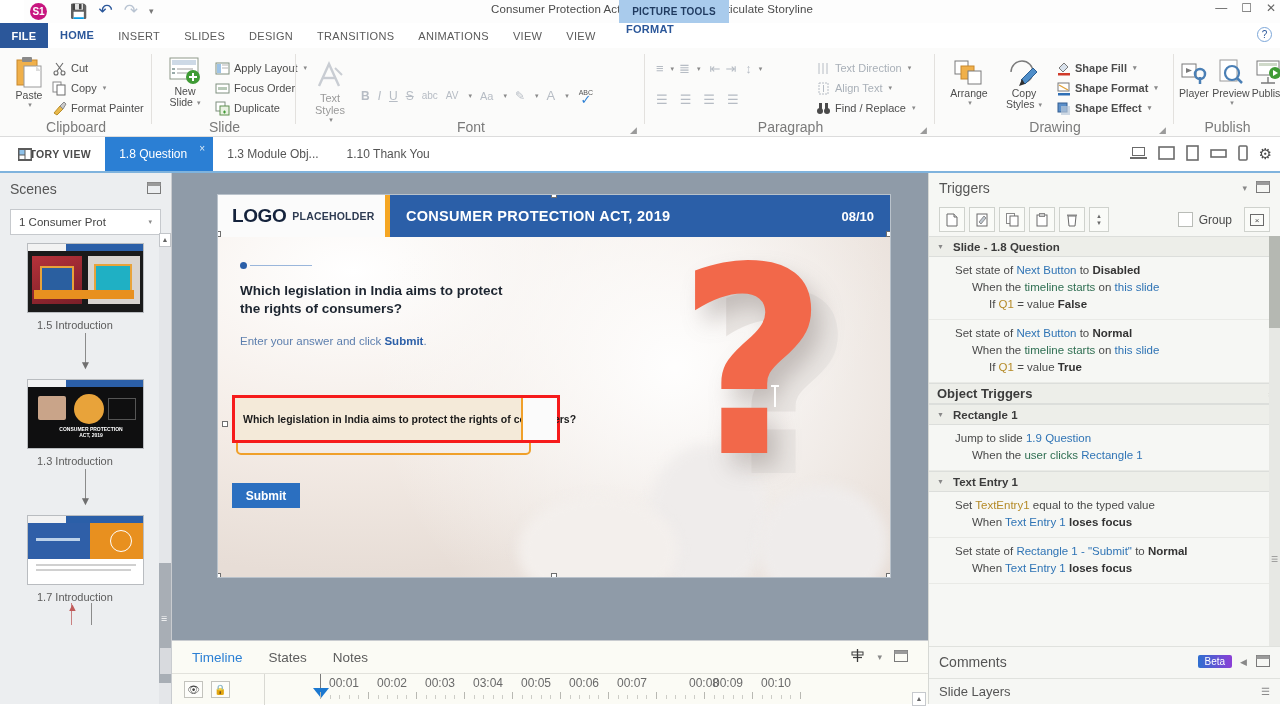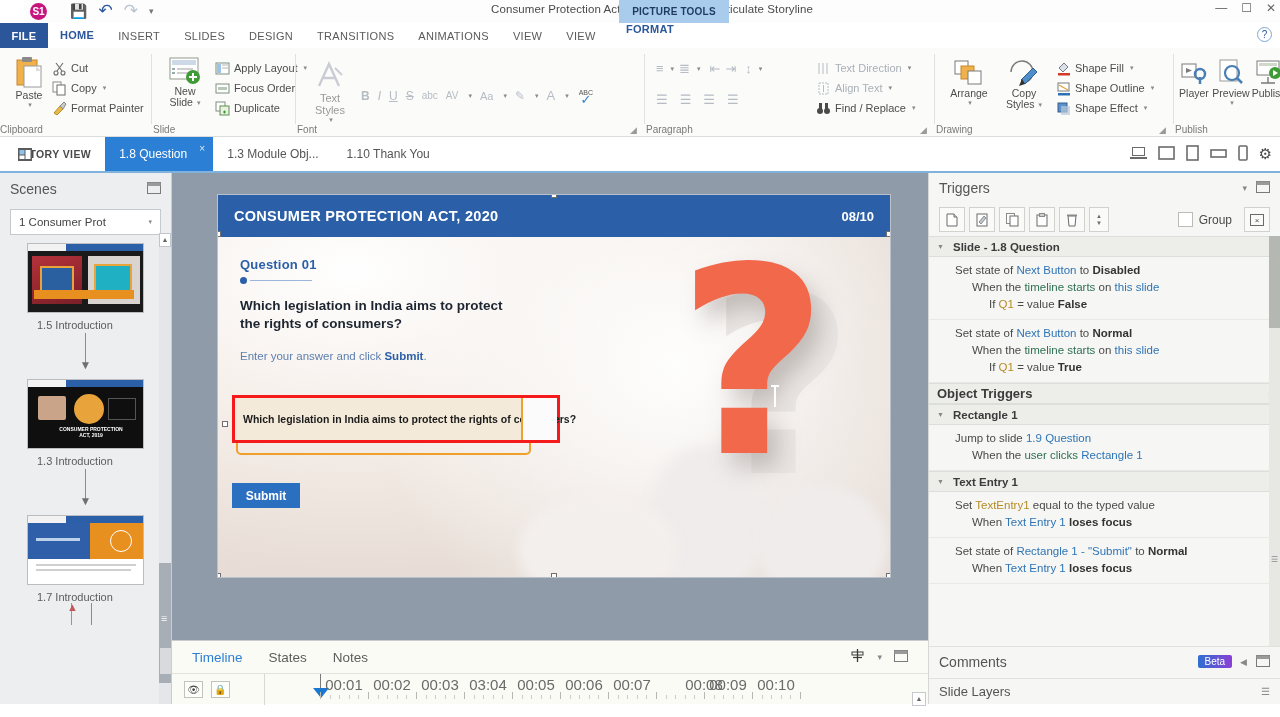--- a/index.html
+++ b/index.html
@@ -45,22 +45,22 @@
   .rt.file { background:#2b579a; color:#fff; font-weight:600; width:48px; justify-content:center; padding:0; }
   .rt.active { color:#2b579a; font-weight:600; border-bottom:2px solid #fff; background:#fff; }
   .rt.format { position:absolute; left:595px; top:0; width:110px; justify-content:center;
                color:#2b579a; font-weight:600; }
   .help-circle { position:absolute; right:8px; top:4px; width:15px; height:15px; border-radius:50%;
                  border:1px solid #7da7d9; color:#2b579a; font-size:10px; text-align:center; line-height:13px; }
 
   
   .ribbon { position:relative; height:89px; background:#fbfbfa; border-bottom:1px solid #dcdcdc; }
   .rgroup { position:absolute; top:0; height:89px; }
-  .rgroup .glabel { position:absolute; bottom:2px; width:100%; text-align:left;
-                    font-size:10px; color:#7a7a7a; }
+  .rgroup .glabel { position:absolute; bottom:2px; width:100%; text-align:center;
+                    font-size:14px; color:#7a7a7a; }
   .rsep { position:absolute; top:6px; width:1px; height:70px; background:#e3e1de; }
   .bigbtn { display:flex; flex-direction:column; align-items:center; width:46px; }
   .bigbtn .cap { font-size:10.5px; color:#4d4d4d; line-height:11px; text-align:center; }
   .smallitem { display:flex; align-items:center; gap:4px; height:20px; font-size:11px; color:#4d4d4d; white-space:nowrap; }
   .ico { display:inline-block; width:15px; height:15px; flex:0 0 15px; position:relative; }
   .caret { font-size:7px; color:#8a8a8a; margin-left:2px; }
 
   
   #g-clipboard { left:0; width:152px; }
   #g-slide { left:153px; width:143px; }
@@ -202,21 +202,21 @@
   .tl-tabs .tl-tab.active { color:#2b7fd4; }
   .tl-tools { margin-left:auto; display:flex; gap:12px; align-items:center; color:#555; font-size:13px; }
   .tl-ruler { position:relative; height:32px; border-top:1px solid #e2e2dc; display:flex; }
   .tl-left { width:92px; display:flex; align-items:center; gap:8px; padding-left:12px; }
   .tl-left .sq { width:19px; height:17px; border:1px solid #c3c3bd; background:#fdfdfa;
                  display:flex; align-items:center; justify-content:center; font-size:10px; color:#444; }
   .tl-track { position:relative; flex:1; border-left:1px solid #d9d9d3; }
   .tl-ticks { position:absolute; left:0; right:0; top:18px; height:10px; }
   .tl-ticks .tk { position:absolute; top:0; width:1px; height:7px; background:#b8b8b2; }
   .tl-ticks .tk.minor { height:4px; top:3px; background:#cdcdc7; }
-  .tl-lbl { position:absolute; top:2px; font-size:15px; color:#6a6a6a; transform:translateX(-50%); }
+  .tl-lbl { position:absolute; top:2px; font-size:12px; color:#6a6a6a; transform:translateX(-50%); }
   .playhead { position:absolute; left:48px; top:14px; width:0; height:0;
               border-left:8px solid transparent; border-right:8px solid transparent; border-top:10px solid #1b78d0; }
   .playhead-line { position:absolute; left:55px; top:0; width:1px; height:14px; background:#7a7a7a; }
   .tl-scrollup { position:absolute; right:2px; top:18px; width:14px; height:14px; background:#fff;
                  border:1px solid #c6c9cd; font-size:7px; color:#666; text-align:center; line-height:12px; }
   .vsplit { position:absolute; left:0; right:0; top:-4px; height:4px; }
 </style>
 </head>
 <body>
 
@@ -474,40 +474,40 @@
             <path d="M14 22 L26 10 L30 14 L18 26 Z" fill="#4f8ec9" stroke="#2c5f93"></path>
             <path d="M12 28 L15 21 L18 26 Z" fill="#2f2f2f"></path>
           </svg>
           <div class="cap">Copy</div>
           <div class="cap" style="display:flex;gap:2px;">
             <span>Styles</span>
             <span class="caret">▾</span>
           </div>
         </div>
       </div>
-      <div style="position:absolute;left:120px;top:10px;">
+      <div style="position:absolute;left:120px;top:10px;font-weight:bold;">
         <div class="smallitem">
           <span class="ico">
             <svg width="15" height="15" viewBox="0 0 15 15">
                 <path d="M3 7 L8 2 L12 6 L7 11 Z" fill="#d9e2ec" stroke="#7a7a7a"></path>
                 <rect x="2" y="12" width="12" height="2.5" fill="#d03b2a"></rect>
               </svg>
           </span>
           <span>Shape Fill</span>
           <span class="caret">▾</span>
         </div>
         <div class="smallitem">
           <span class="ico">
             <svg width="15" height="15" viewBox="0 0 15 15">
                 <rect x="2" y="2" width="11" height="8" fill="#fff" stroke="#7a7a7a"></rect>
                 <path d="M3 4 L12 9" stroke="#e0a33c" stroke-width="1.4"></path>
                 <rect x="2" y="12" width="12" height="2.5" fill="#2f6fb5"></rect>
               </svg>
           </span>
-          <span>Shape Outline</span>
+          <span>Shape Format</span>
           <span class="caret">▾</span>
         </div>
         <div class="smallitem">
           <span class="ico">
             <svg width="15" height="15" viewBox="0 0 15 15">
                 <rect x="2" y="2" width="9" height="9" fill="#5b8fc9" stroke="#355f91"></rect>
                 <rect x="5" y="5" width="9" height="9" fill="#b9c9da" opacity=".7"></rect>
               </svg>
           </span>
           <span>Shape Effect</span>
@@ -688,28 +688,31 @@
     <div class="canvas">
       <div class="slide">
         <div class="slide-bg"></div>
         <div class="blob" style="left:430px;top:250px;width:120px;height:150px;"></div>
         <div class="blob" style="left:540px;top:290px;width:130px;height:120px;"></div>
         <div class="blob" style="left:300px;top:300px;width:160px;height:110px;background:#f3efec;"></div>
         <div class="qmark ghost">?</div>
         <div class="qmark">?</div>
 
         <div class="slide-hdr">
+          <div class="logobox">
+            <span class="l1">LOGO</span>
+            <span class="l2">PLACEHOLDER</span>
+          </div>
           <div class="titlebar2">
-            <span class="tt">CONSUMER PROTECTION ACT, 2020</span>
+            <span class="tt">CONSUMER PROTECTION ACT, 2019</span>
             <span class="pg">08/10</span>
           </div>
         </div>
 
         <div class="slide-body">
-          <div class="q-num">Question 01</div>
           <div class="q-rule">
               <span class="dot"></span>
               <span class="line"></span>
             </div>
           <div class="q-text">Which legislation in India aims to protect the rights of consumers?</div>
           <div class="q-hint">
             <span>Enter your answer and click </span><b>Submit</b><span>.</span>
           </div>
         </div>
 

